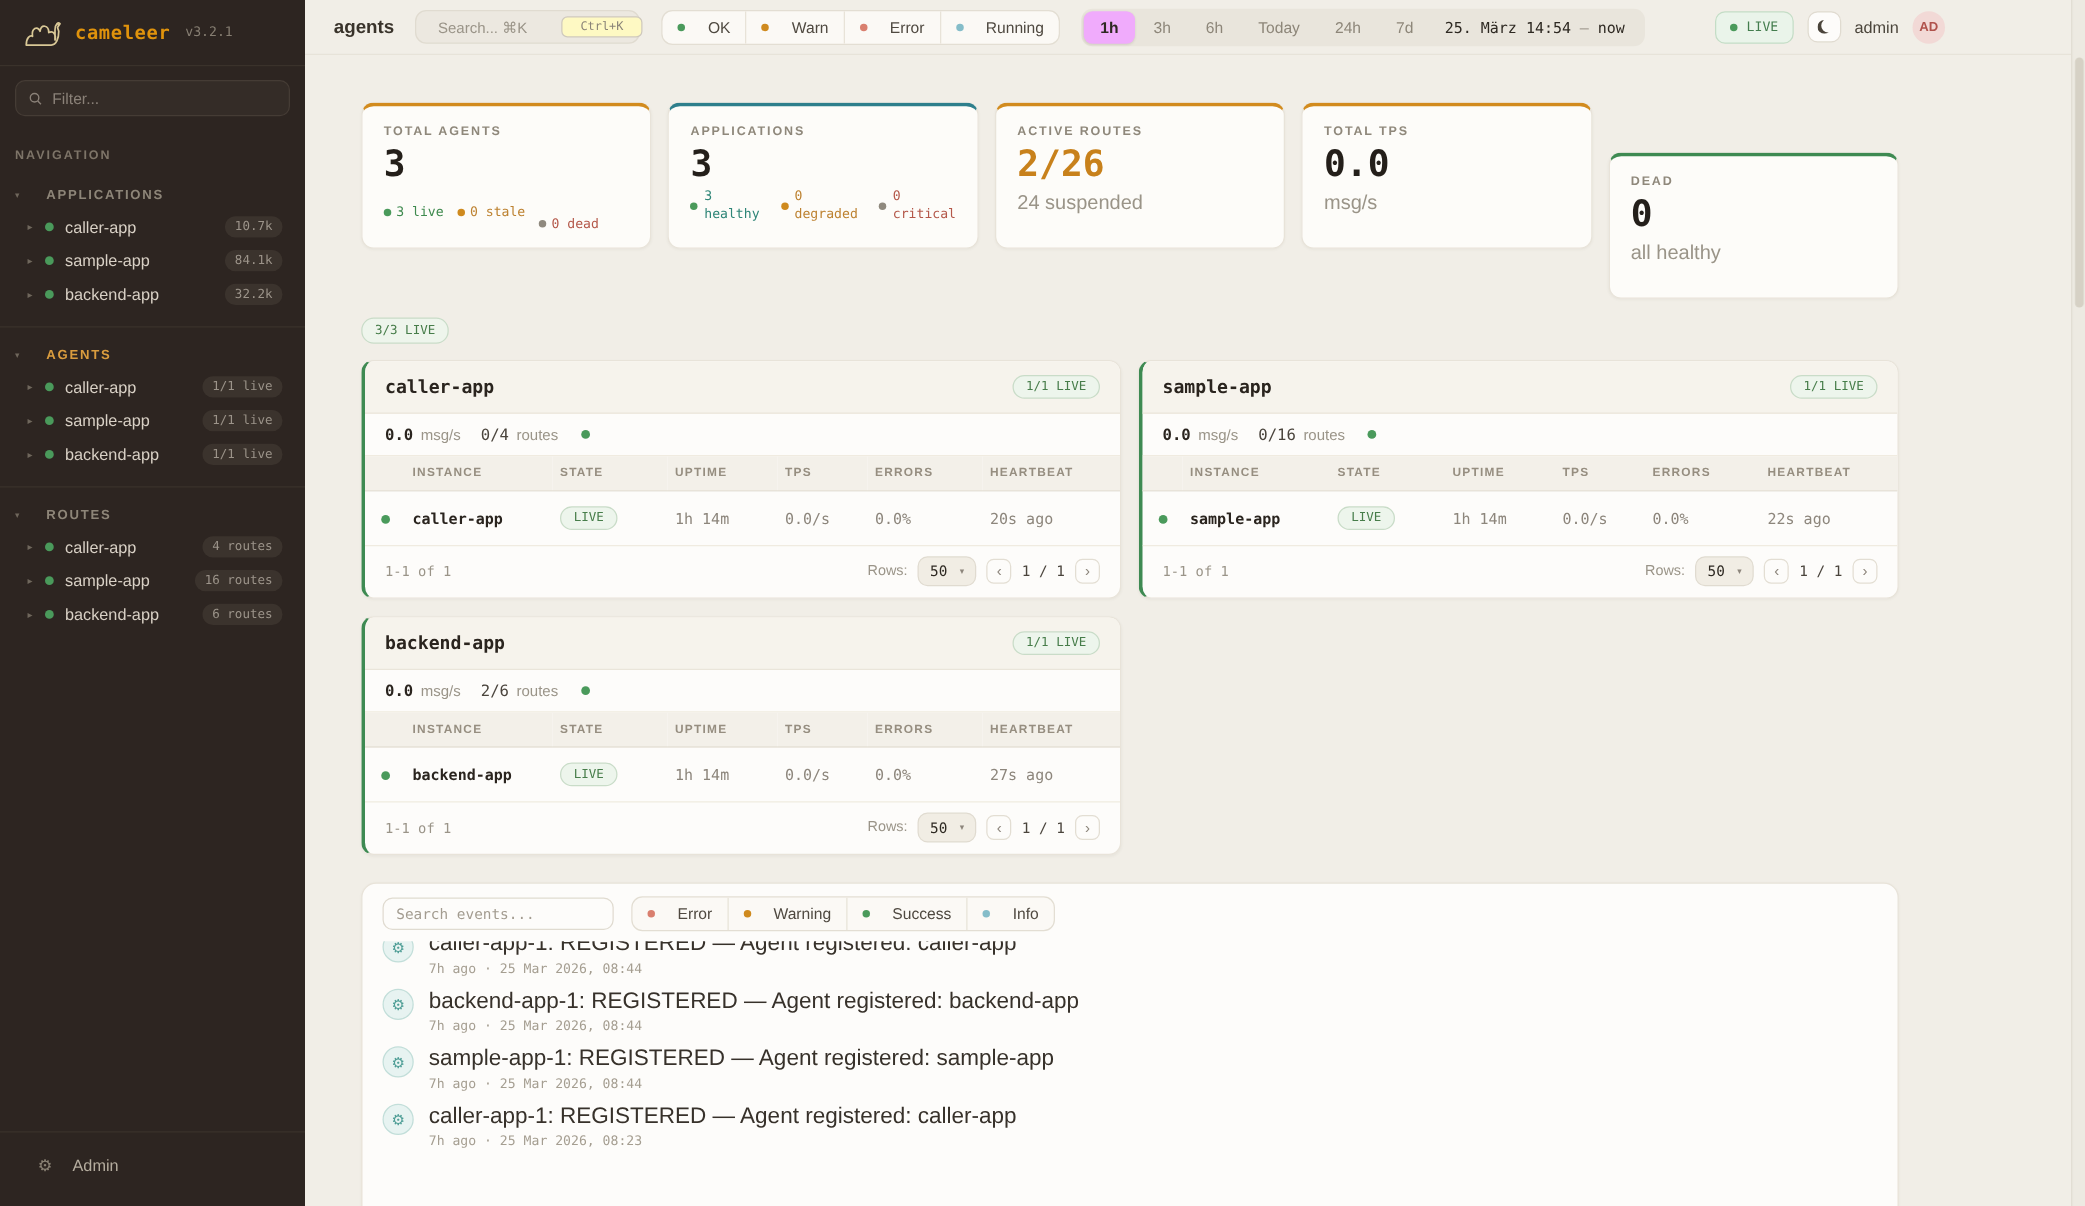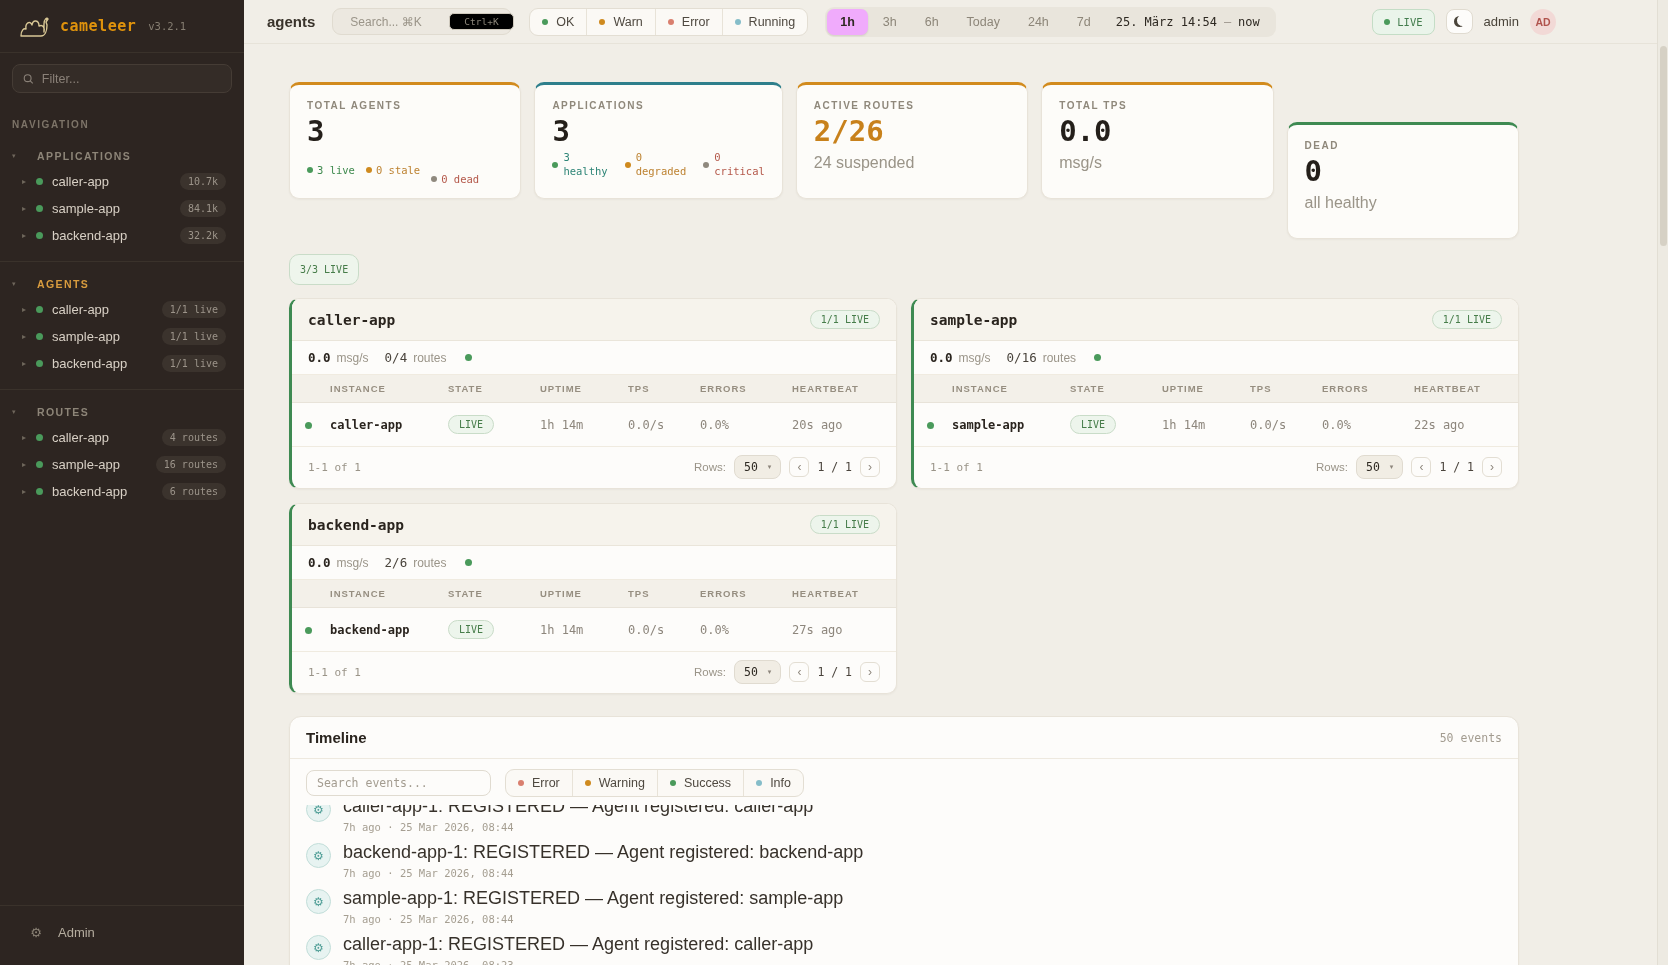--- a/index.html
+++ b/index.html
@@ -47,23 +47,23 @@
   
   .main{ margin-left:244px; height:965px; overflow:hidden;}
   .topbar{ height:44px; display:flex; align-items:center; gap:17px; padding:0 112px 0 23px;
     border-bottom:1px solid #e7e3d9;}
   .page-title{ font-size:15px; font-weight:bold; color:#39332b;}
   .search-box{ display:flex; align-items:center; gap:7px; width:180px; height:27px; background:#ece8e0;
     border:1px solid #e0dbd0; border-radius:9px; padding:0 5px 0 10px;}
   .search-box input{ background:transparent; border:0; outline:0; font-size:12px; color:#4a443a; width:92px;}
   .search-box input::placeholder{ color:#9a9488;}
   .kbd{ margin-left:auto; font-family:"DejaVu Sans Mono",monospace; font-size:9.5px; color:#8a8478;
-    border:1px solid #cfc9bd; background:#000000; border-radius:5px; padding:2px 14px;}
+    border:1px solid #cfc9bd; background:#fef9c3; border-radius:5px; padding:2px 14px;}
   .chip-group{ display:flex; align-items:stretch; background:#fbf9f5; border:1px solid #e3ded3; border-radius:9px; overflow:hidden; height:28px;}
-  .chip{ display:flex; align-items:center; gap:8px; padding:0 12px; font-size:12.5px; color:#4f4940;
+  .chip{ display:flex; align-items:center; gap:18px; padding:0 12px; font-size:12.5px; color:#4f4940;
     background:transparent; border:0; cursor:pointer; font-family:inherit;}
   .chip + .chip{ border-left:1px solid #e8e3d8;}
   .chip .dot{ width:6px; height:6px;}
   .seg-group{ display:flex; align-items:center; background:#e9e5dc; border-radius:9px; height:30px; padding:2px; gap:2px;}
   .seg{ border:0; background:transparent; font-family:inherit; font-size:12.5px; color:#8d8679;
     padding:0 13px; height:26px; border-radius:7px; cursor:pointer;}
   .seg.active{ background:#f0abfc; color:#2e2922; font-weight:bold; box-shadow:0 1px 2px rgba(60,50,30,.12);}
   .seg-date{ display:flex; align-items:center; gap:7px; padding:0 14px 0 10px;
     font-family:"DejaVu Sans Mono",monospace; font-size:12px; color:#2e2922;}
   .seg-date .sep{ color:#9b948a;}
@@ -94,21 +94,21 @@
   .bk-inline .dot{ width:6px; height:6px;}
   .t-live{ color:#3f8a4f;} .t-stale{ color:#bd8231;} .t-dead{ color:#b4584a;margin-top:18px;}
   .t-healthy{ color:#2e8577;} .t-degraded{ color:#bd8231;} .t-critical{ color:#b4584a;}
   .bk-cols{ display:flex; gap:17px; margin-top:5px;}
   .bk-col{ display:flex; align-items:center; gap:5px;}
   .bk-col .dot{ width:6px; height:6px;}
   .bk-num{ font-family:"DejaVu Sans Mono",monospace; font-size:10.5px; line-height:1.3;}
   .bk-lab{ font-family:"DejaVu Sans Mono",monospace; font-size:10.5px; line-height:1.3;}
 
   .overview-badge{ display:inline-flex; align-items:center; margin-top:15px;
-    background:#eef5ec; border:1px solid #c9dcc8; border-radius:10px; height:31px; padding:0 10px;
+    background:#eef5ec; border:1px solid #c9dcc8; border-radius:10px; height:21px; padding:0 10px;
     font-family:"DejaVu Sans Mono",monospace; font-size:10px; color:#477d4a;}
 
   
   .apps{ display:grid; grid-template-columns:608px 608px; gap:14px; margin-top:13px; align-items:start;}
   .app-card{ background:#fdfcfa; border:1px solid #e8e3d9; border-left:3px solid #3e8a52; border-radius:10px;
     overflow:hidden; box-shadow:0 1px 2px rgba(80,70,50,.05);}
   .app-head{ display:flex; align-items:center; justify-content:space-between; padding:11px 16px;
     background:#f6f3ec; border-bottom:1px solid #eae5da;}
   .app-title{ font-family:"DejaVu Sans Mono",monospace; font-weight:bold; font-size:14.5px; color:#2a241e;}
   .pill-live{ display:inline-flex; align-items:center; background:#edf5ec; border:1px solid #c9dcc8;
@@ -553,24 +553,20 @@
             <button class="pg-btn">‹</button>
             <span class="pg-info">1 / 1</span>
             <button class="pg-btn">›</button>
           </span>
         </div>
       </div>
     </div>
 
     
     <div class="timeline">
-      <div class="tl-head">
-        <span class="tl-title">Timeline</span>
-        <span class="tl-count">50 events</span>
-      </div>
       <div class="tl-controls">
         <input class="tl-search" placeholder="Search events..." style="">
         <div class="chip-group">
           <button class="chip">
             <span class="dot r"></span>
             <span>Error</span>
           </button>
           <button class="chip">
             <span class="dot a"></span>
             <span>Warning</span>

